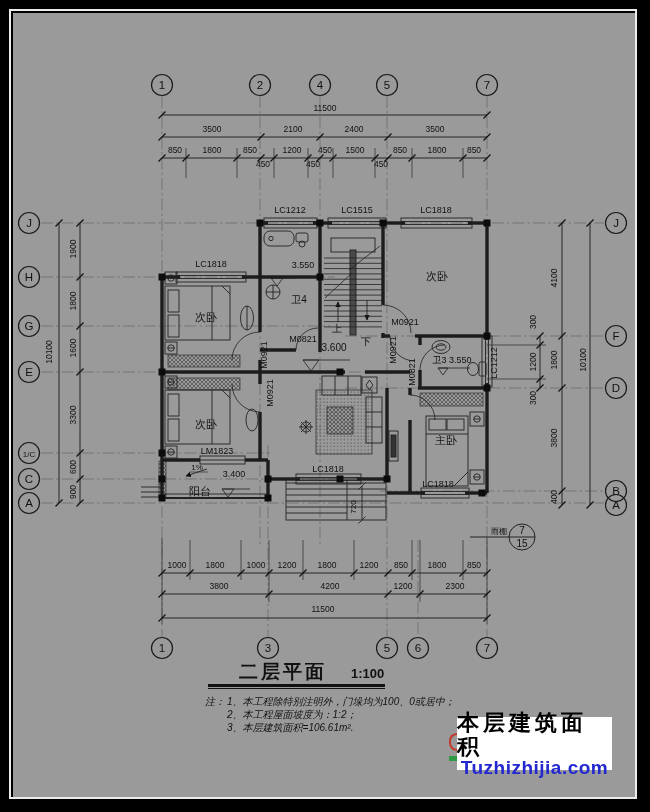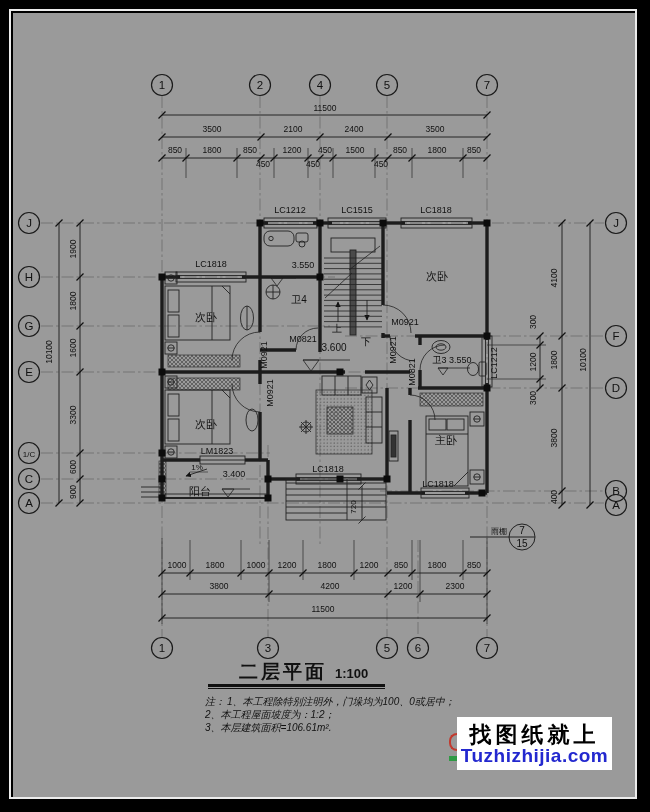--- a/index.html
+++ b/index.html
@@ -5,27 +5,27 @@
   html,body{margin:0;padding:0;width:650px;height:812px;background:#000;overflow:hidden;}
   body{font-family:"Liberation Sans",sans-serif;}
   .sheet{position:absolute;left:0;top:0;width:650px;height:812px;background:#000;}
   .frame{position:absolute;left:9px;top:9px;width:628px;height:790px;border:2px solid #ececec;box-sizing:border-box;z-index:2;pointer-events:none;}
   .canvas{position:absolute;left:13px;top:13px;width:624px;height:786px;background:#9a9a9a;z-index:1;}
   svg#plan{position:absolute;left:0;top:0;width:650px;height:812px;z-index:3;}
   svg text{font-family:"Liberation Sans",sans-serif;fill:#111;}
   .overlay{position:absolute;z-index:4;color:#111;}
   .title-line{left:208px;top:659px;white-space:nowrap;}
   .title-main{font-size:19px;font-weight:bold;letter-spacing:3px;margin-left:31px;}
-  .title-scale{font-size:13px;font-weight:bold;margin-left:8px;text-align:right;}
+  .title-scale{font-size:13px;font-weight:bold;margin-left:24px;text-align:right;}
   .title-rule1{left:208px;top:684px;width:177px;height:2.5px;background:#111;}
   .title-rule2{left:208px;top:688px;width:177px;height:1px;background:#111;}
   .notes{left:205px;top:695px;font-size:10px;font-style:italic;line-height:13px;white-space:nowrap;}
   .notes .row{display:flex;}
   .notes .prefix{width:22px;}
-  .notes .indent{font-style:italic;}
+  .notes .indent{margin-left:22px;font-style:italic;}
   .watermark{left:457px;top:717px;width:155px;height:53px;background:#fff;z-index:6;display:flex;flex-direction:column;align-items:center;justify-content:center;}
   .wm1{font-size:22px;font-weight:bold;letter-spacing:4px;color:#000;line-height:24px;}
   .wm2{font-size:19px;font-weight:bold;color:#2328cf;line-height:18px;letter-spacing:0.5px;}
   .wm-red{position:absolute;left:449px;top:733px;width:8px;height:14px;border:2px solid #c23a2e;border-right:none;border-radius:8px 0 0 8px;z-index:5;}
   .wm-green{position:absolute;left:449px;top:756px;width:8px;height:5px;background:#2f9a44;z-index:5;}
 </style>
 </head>
 <body>
 
 <div class="sheet">
@@ -615,16 +615,16 @@
         <span class="prefix">注：</span>
         <span>1、本工程除特别注明外，门垛均为100、0或居中；</span>
       </div>
     <div class="indent">2、本工程屋面坡度为：1:2；</div>
     <div class="indent">3、本层建筑面积=106.61m².</div>
   </div>
 
   <div class="overlay wm-red"></div>
   <div class="overlay wm-green"></div>
   <div class="overlay watermark">
-    <div class="wm1">找图纸就上</div>
+    <div class="wm1">本层建筑面积</div>
     <div class="wm2">Tuzhizhijia.com</div>
   </div>
 </div>
 
 </body></html>

